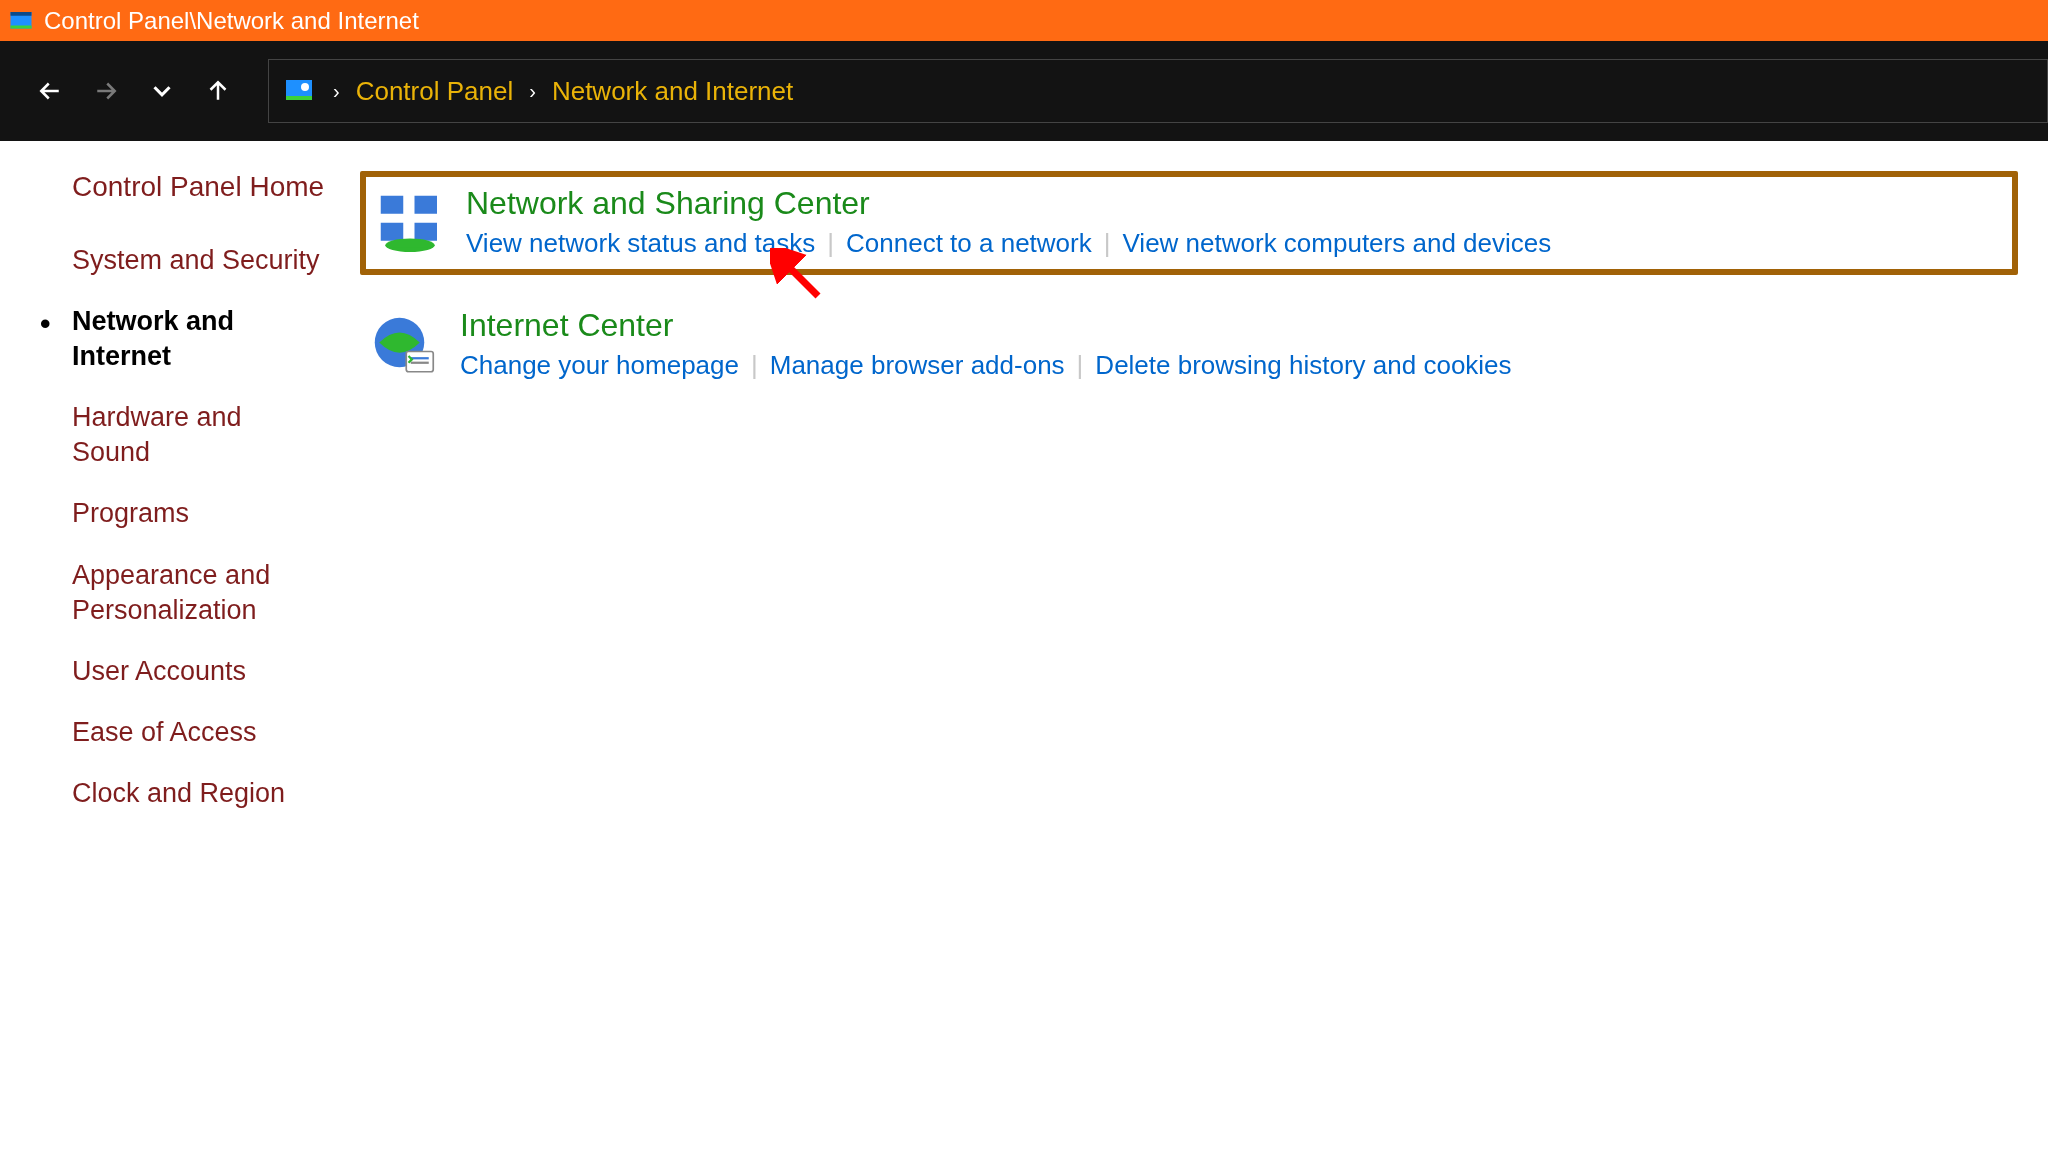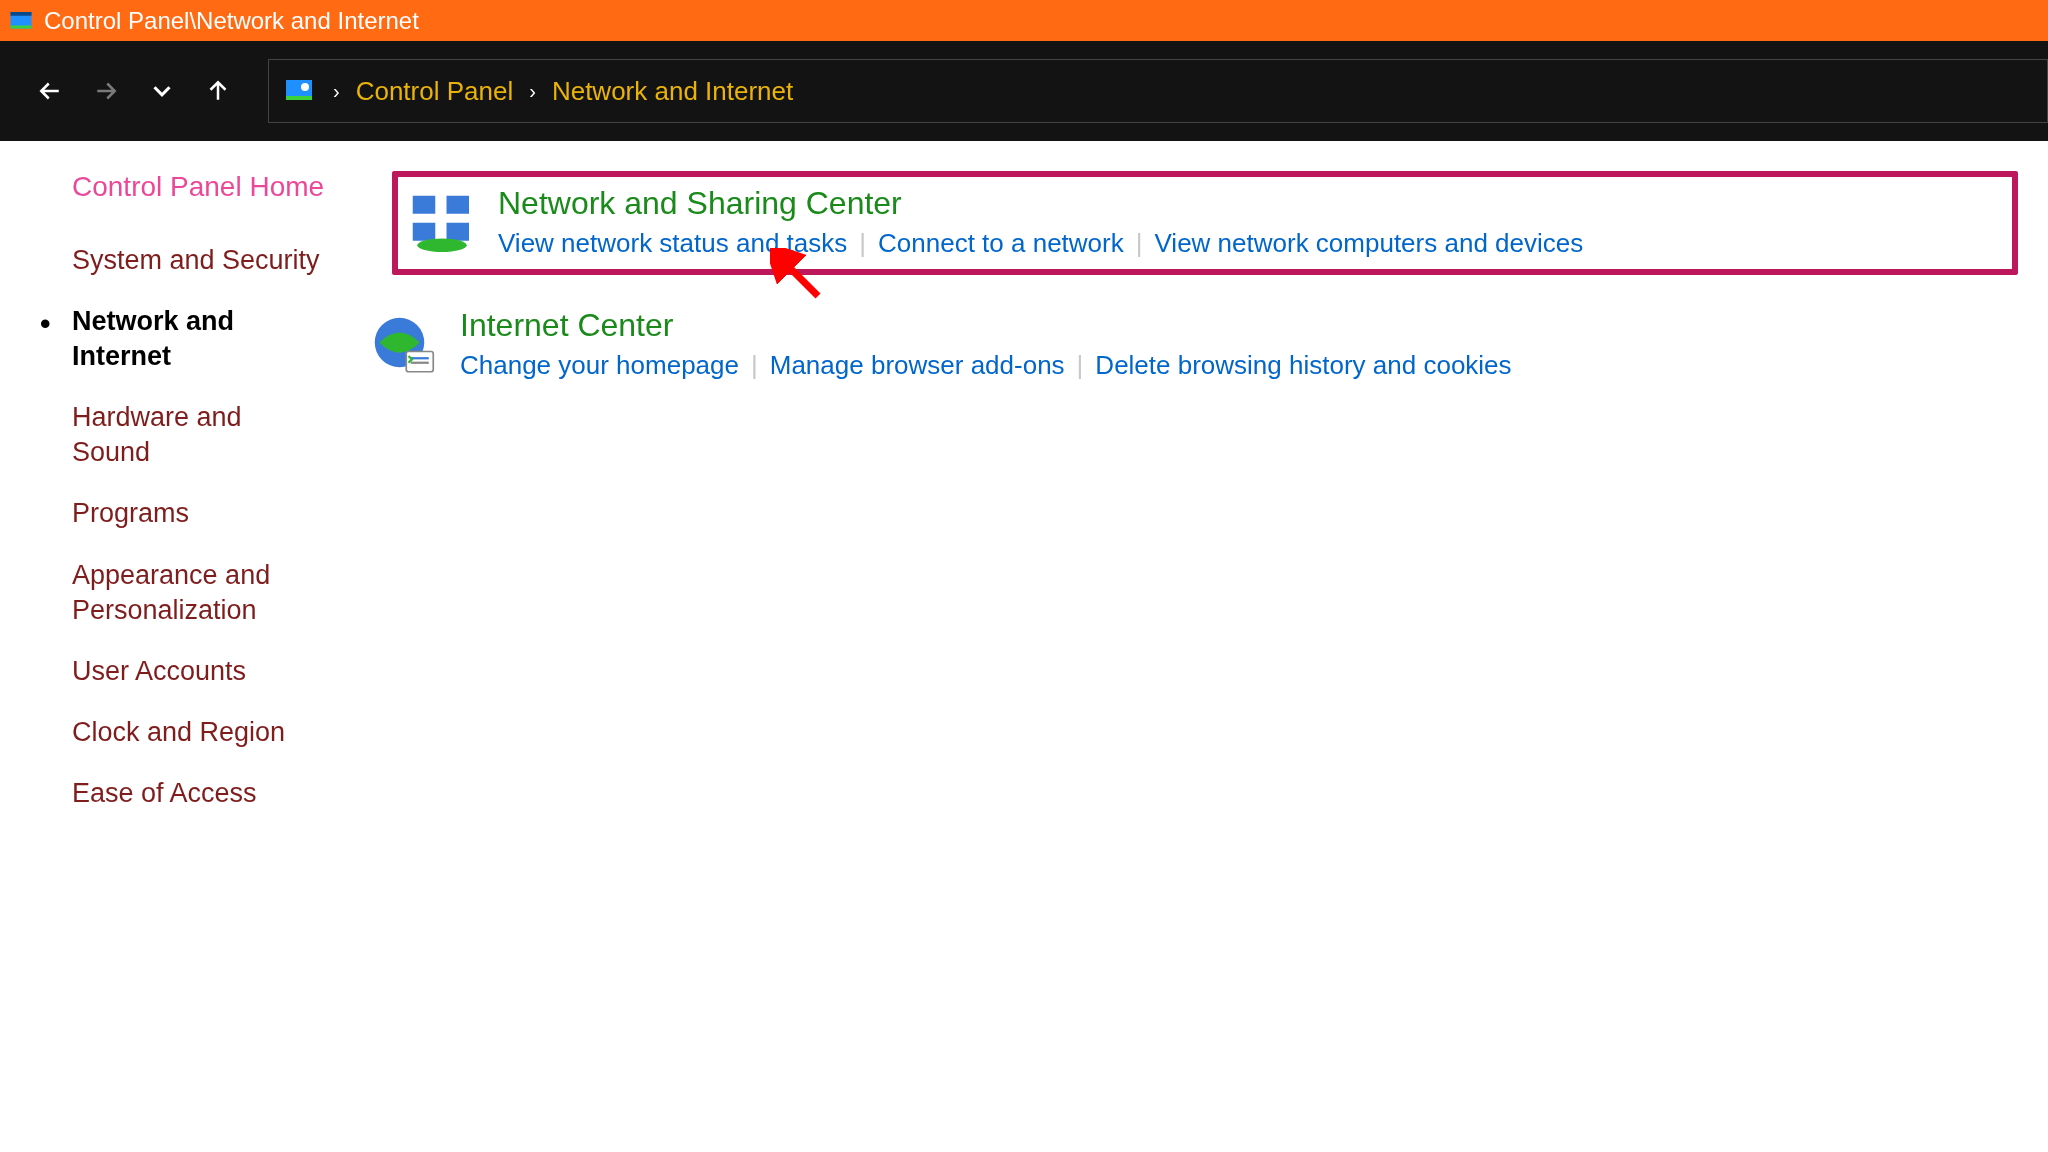--- a/index.html
+++ b/index.html
@@ -13,29 +13,29 @@
   .nav-btn { width: 56px; height: 56px; display: flex; align-items: center; justify-content: center; color: #fff; cursor: pointer; }
   .nav-btn.disabled { color: #7a7a7a; }
   .nav-btn svg { width: 30px; height: 30px; }
   .addr-wrap { margin-left: 22px; height: 64px; display: flex; align-items: center; background: #131313; border: 1px solid #444; padding: 0 14px; flex: 1; }
   .addr-icon { width: 32px; height: 32px; margin-right: 8px; }
   .crumb { color: #eab308; font-size: 26px; padding: 0 6px; cursor: pointer; }
   .crumb-sep { color: #fff; font-size: 20px; padding: 0 10px; }
 
   .content { display: flex; height: calc(100% - 148px); }
   .sidebar { width: 360px; padding: 30px 0 0 40px; }
-  .side-home { font-size: 28px; color: #ec4899; margin: 0 0 40px 32px; cursor: pointer; }
+  .side-home { font-size: 28px; color: #7f1d1d; margin: 0 0 40px 32px; cursor: pointer; }
   .side-list { list-style: none; }
   .side-item { font-size: 27px; color: #7f1d1d; margin-bottom: 26px; padding-left: 32px; position: relative; cursor: pointer; line-height: 1.3; max-width: 280px; }
   .side-item.active { font-weight: 700; color: #000; }
   .side-item.active::before { content: "•"; position: absolute; left: 0; top: 0; font-size: 30px; color: #000; }
 
   .main { flex: 1; padding: 30px 30px 0 0; }
   .category { display: flex; align-items: flex-start; margin-bottom: 24px; padding: 8px; }
-  .category.highlighted { border: 6px solid #be185d; border-radius: 2px; margin-left: 32px; }
+  .category.highlighted { border: 6px solid #a16207; border-radius: 2px; }
   .cat-icon { width: 72px; height: 72px; flex-shrink: 0; margin-right: 20px; margin-top: 4px; }
   .cat-body { flex: 1; }
   .cat-title { font-size: 32px; color: #1a8a1a; font-weight: 400; cursor: pointer; margin-bottom: 6px; }
   .cat-links { font-size: 26px; }
   .cat-link { color: #0066cc; cursor: pointer; }
   .cat-divider { color: #c8c8c8; margin: 0 12px; }
 
   .arrow-annot { position: absolute; left: 770px; top: 248px; pointer-events: none; }
 </style>
 </head>
@@ -87,22 +87,22 @@
 <div class="content">
   <div class="sidebar">
     <div class="side-home">Control Panel Home</div>
     <ul class="side-list">
         <li class="side-item">System and Security</li>
         <li class="side-item active">Network and Internet</li>
         <li class="side-item">Hardware and Sound</li>
         <li class="side-item">Programs</li>
         <li class="side-item">Appearance and Personalization</li>
         <li class="side-item">User Accounts</li>
+        <li class="side-item">Ease of Access</li>
         <li class="side-item">Clock and Region</li>
-        <li class="side-item">Ease of Access</li>
       </ul>
   </div>
   <div class="main">
       <div class="category highlighted">
         <div class="cat-icon"><svg viewBox="0 0 64 64">
             <rect x="6" y="6" width="20" height="16" fill="#3a7ad9"></rect>
             <rect x="36" y="6" width="20" height="16" fill="#3a7ad9"></rect>
             <rect x="6" y="30" width="20" height="16" fill="#3a7ad9"></rect>
             <rect x="36" y="30" width="20" height="16" fill="#3a7ad9"></rect>
             <ellipse cx="32" cy="50" rx="22" ry="6" fill="#2fb82f"></ellipse>

